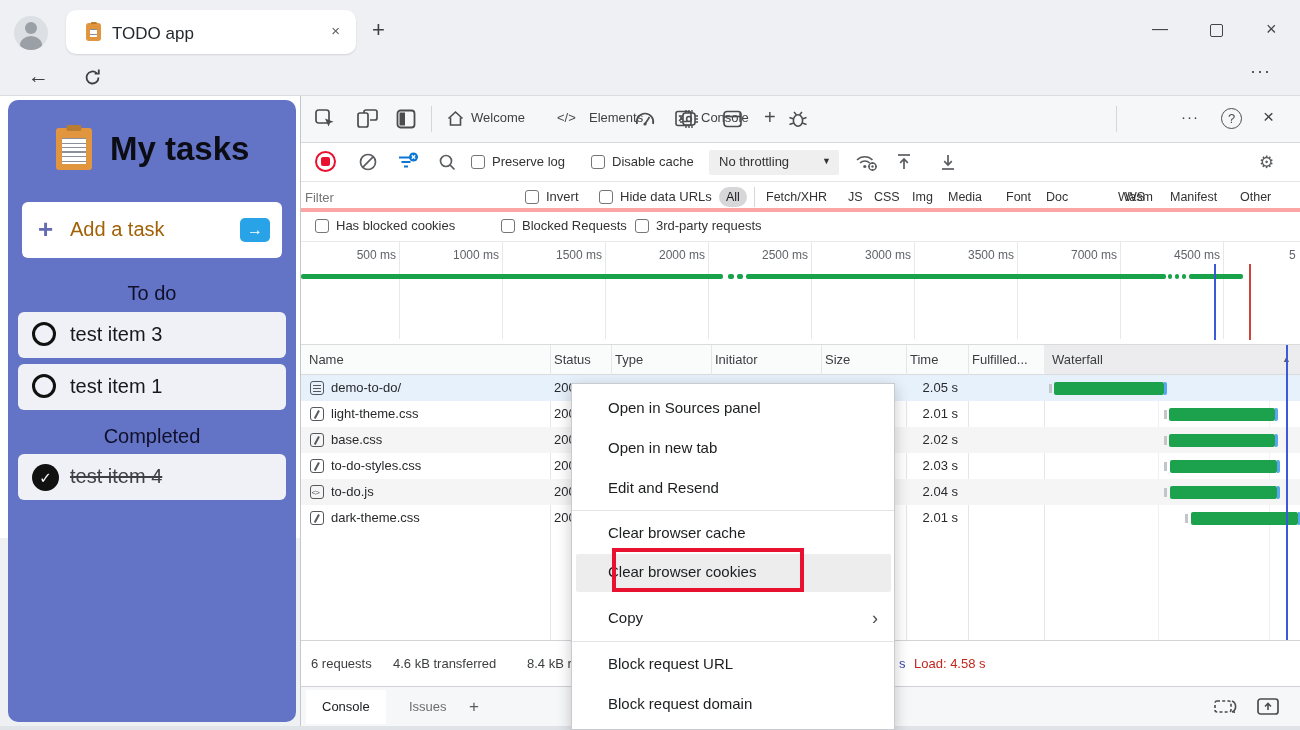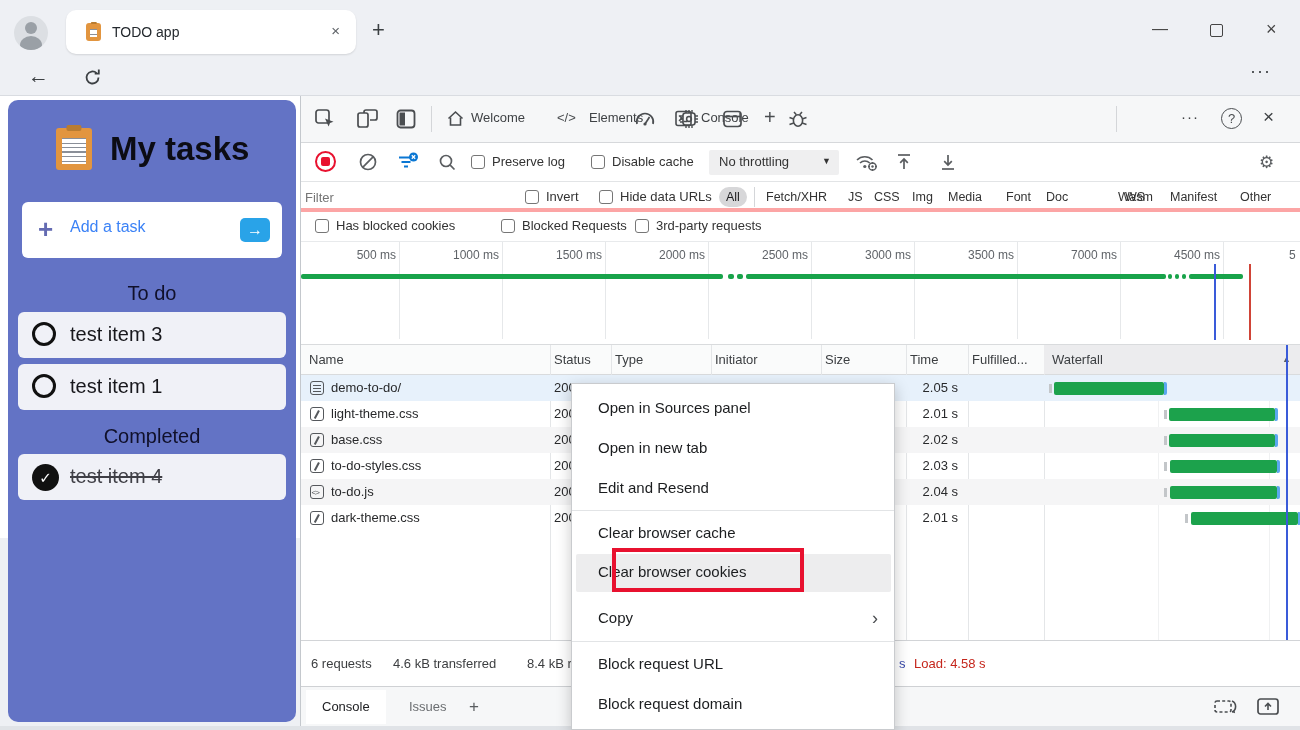--- a/index.html
+++ b/index.html
@@ -12,21 +12,21 @@
   
   .tabstrip { position:absolute; left:0; top:0; width:1300px; height:60px; background:#eef0f4; }
   .avatar { position:absolute; left:14px; top:16px; width:34px; height:34px; border-radius:50%;
     background:#dcdfe3; overflow:hidden; }
   .avatar::before { content:""; position:absolute; left:11px; top:6px; width:12px; height:12px;
     border-radius:50%; background:#9aa0a6; }
   .avatar::after { content:""; position:absolute; left:6px; top:20px; width:22px; height:18px;
     border-radius:50%; background:#9aa0a6; }
   .tab { position:absolute; left:66px; top:10px; width:290px; height:44px; background:#fff;
     border-radius:10px; box-shadow:0 1px 2px rgba(0,0,0,.12); }
-  .tab-title { position:absolute; left:46px; top:14px; font-size:14px; color:#24292e; }
+  .tab-title { position:absolute; left:46px; top:14px; font-size:17px; color:#24292e; }
   .tab-close { position:absolute; right:16px; top:12px; font-size:15px; color:#5f6368; cursor:default; }
   .newtab { position:absolute; left:372px; top:17px; font-size:22px; color:#3c4043; }
   .winctl { position:absolute; top:20px; font-size:16px; color:#444; }
   .max-box { position:absolute; top:24px; width:13px; height:13px; border:1.4px solid #444; border-radius:2px; }
   .navbar { position:absolute; left:0; top:60px; width:1300px; height:36px; background:#eef0f4;
     border-bottom:1px solid #d9dce1; }
   .navbtn { position:absolute; top:4px; font-size:21px; color:#3c4043; }
   .addressbar { position:absolute; left:124px; top:62px; width:1106px; height:31px; background:#fff;
     border-radius:16px; box-shadow:0 1px 2px rgba(0,0,0,.08); }
   .url { position:absolute; left:58px; top:7px; font-size:15px; color:#70757a; white-space:nowrap; }
@@ -41,21 +41,21 @@
   .clipboard .cliptop { position:absolute; top:-6%; left:50%; transform:translateX(-50%);
     width:42%; height:14%; background:#b97c31; border-radius:2px; }
 
   
   .page { position:absolute; left:0; top:96px; width:300px; height:442px; background:#fff; }
   .todo-panel { position:absolute; left:8px; top:4px; width:288px; height:622px;
     background:#6373c5; border-radius:10px; }
   .todo-title { position:absolute; left:102px; top:30px; font-size:33px; font-weight:800; color:#0c0c14; }
   .add-row { position:absolute; left:14px; top:102px; width:260px; height:56px; background:#fff; border-radius:6px; }
   .add-plus { position:absolute; left:16px; top:12px; font-size:26px; font-weight:700; color:#646bb2; }
-  .add-label { position:absolute; left:48px; top:16px; font-size:16px; color:#3b82f6; }
+  .add-label { position:absolute; left:48px; top:16px; font-size:20px; color:#a16207; }
   .add-go { position:absolute; right:12px; top:16px; width:30px; height:24px; background:#29a3e8;
     border-radius:5px; color:#fff; font-size:16px; text-align:center; line-height:24px; }
   .todo-h { position:absolute; width:288px; text-align:center; font-size:20px; color:#10102a; }
   .task { position:absolute; left:10px; width:268px; height:46px; background:#f0f1f7; border-radius:6px; }
   .task .ring { position:absolute; left:14px; top:10px; width:24px; height:24px; border:3px solid #111;
     border-radius:50%; background:#f0f1f7; }
   .task .done-ring { position:absolute; left:14px; top:10px; width:27px; height:27px; background:#111;
     border-radius:50%; color:#fff; font-size:15px; font-weight:700; text-align:center; line-height:27px; }
   .task .t-label { position:absolute; left:52px; top:11px; font-size:20px; color:#17171c; }
   .task .t-done { text-decoration:line-through; color:#3f3f46; }
@@ -115,21 +115,21 @@
   .sb-item { position:absolute; top:15px; white-space:nowrap; }
   .drawer { position:absolute; left:0; top:590px; width:1000px; height:40px; background:#f6f7f8;
     border-top:1px solid #cfd1d4; }
   .drawer-tab { position:absolute; top:3px; height:34px; line-height:34px; font-size:13px; padding:0 16px; }
   .bottom-strip { position:absolute; left:0; top:726px; width:1300px; height:4px; background:#e0e3e7; }
 
   
   .ctx-menu { position:absolute; left:270px; top:287px; width:324px; height:347px; background:#fff;
     border:1px solid #c9cbce; box-shadow:0 4px 14px rgba(0,0,0,.22); z-index:50; }
   .ctx-item { position:absolute; left:0; width:100%; height:40px; font-size:15px; color:#1b1d1f;
-    line-height:40px; padding-left:26px; }
+    line-height:40px; padding-left:36px; }
   .ctx-sep { position:absolute; left:0; width:100%; height:1px; background:#e2e4e6; }
   .ctx-hl { position:absolute; left:4px; top:170px; width:315px; height:38px; background:#ededee;
     border-radius:2px; }
   .red-box { position:absolute; left:40px; top:164px; width:192px; height:44px;
     border:4px solid #e8112f; z-index:60; }
   .ctx-caret { position:absolute; right:16px; top:0; font-size:18px; color:#4a4d50; }
 
   svg { display:block; }
   .icon-abs { position:absolute; }
 </style>

